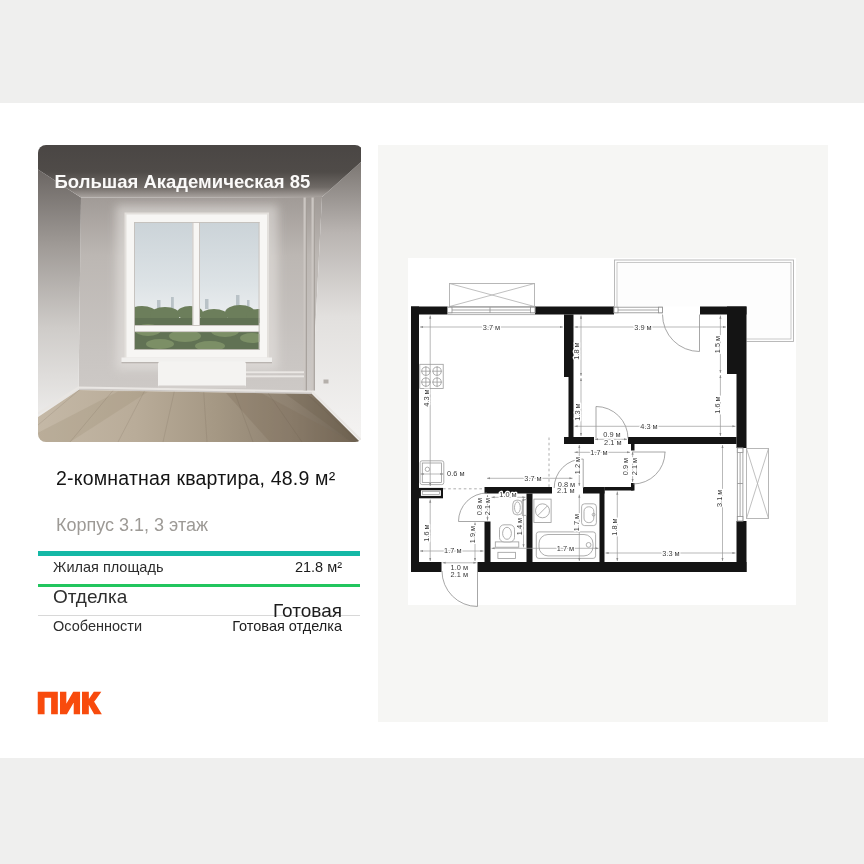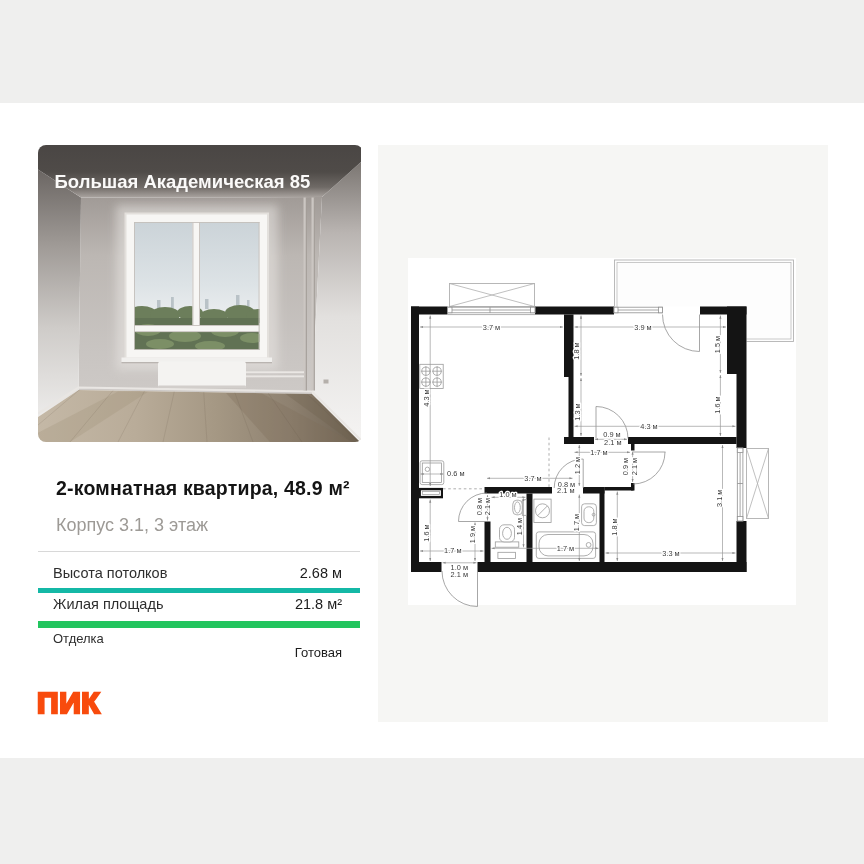--- a/index.html
+++ b/index.html
@@ -154,41 +154,41 @@
 
   <rect x="158" y="361.5" width="88" height="26.5" rx="2.5" fill="#f4f3f1"></rect>
   <rect x="158" y="385.5" width="88" height="2.5" rx="1.2" fill="#d2cecb"></rect>
 
   <rect x="323.5" y="379.5" width="5" height="4" fill="#b5b0ab"></rect>
 
   <text x="54.5" y="187.5" font-size="18.5" font-weight="bold" fill="#fbfaf9" font-family="Liberation Sans, sans-serif">Большая Академическая 85</text>
 </svg>
 </div>
 
-<div class="abs" style="left:56px;top:477px;font-size:19.5px;font-weight:bold;color:#141414;letter-spacing:0.2px;">2-комнатная квартира, 48.9 м²</div>
+<div class="abs" style="left:56px;top:467px;font-size:19.5px;font-weight:normal;color:#141414;letter-spacing:0.2px;">2-комнатная квартира, 48.9 м²</div>
 
 <div class="abs" style="left:56px;top:514.5px;font-size:18px;color:#9d9a96;text-align:center;">Корпус 3.1, 3 этаж</div>
 
 <div class="abs" style="left:38px;top:551px;width:322px;">
 
-  <div style="border-top:1px solid #d8d8d8;height:31px;padding-top:5px;box-sizing:content-box;display:flex;align-items:center;justify-content:space-between;font-size:14.5px;color:#2e2e2e;">
-      <span style="padding-left:15px;">Высота потолков</span>
-      <span style="padding-right:18px;color:#1c1c1c;">2.68 м</span>
-    </div>
 
   <div style="border-top:5px solid #14b8a6;height:21px;padding-bottom:7px;box-sizing:content-box;display:flex;align-items:center;justify-content:space-between;font-size:14.5px;color:#2e2e2e;">
       <span style="padding-left:15px;">Жилая площадь</span>
       <span style="padding-right:18px;color:#1c1c1c;margin-left:44px;">21.8 м²</span>
     </div>
 
-  <div style="border-top:7px solid #22c55e;height:20.5px;padding-bottom:7px;box-sizing:content-box;display:flex;align-items:center;justify-content:space-between;font-size:13px;color:#2e2e2e;text-align:right;">
+  <div style="border-top:3px solid #22c55e;height:20.5px;padding-bottom:7px;box-sizing:content-box;display:flex;align-items:center;justify-content:space-between;font-size:19px;color:#2e2e2e;text-align:right;">
       <span style="padding-left:15px;">Отделка</span>
       <span style="padding-right:18px;color:#1c1c1c;margin-top:28px;">Готовая</span>
     </div>
 
+  <div style="border-top:1px solid #d8d8d8;height:21px;padding-bottom:7px;box-sizing:content-box;display:flex;align-items:center;justify-content:space-between;font-size:14.5px;color:#2e2e2e;">
+      <span style="padding-left:15px;">Особенности</span>
+      <span style="padding-right:18px;color:#1c1c1c;">Готовая отделка</span>
+    </div>
 </div>
 
 <div class="abs" style="left:37px;top:686px;font-size:30px;font-weight:bold;color:#f84b0d;letter-spacing:0.6px;-webkit-text-stroke:2.5px #f84b0d;">ПИК</div>
 
 <div class="abs" style="left:378px;top:145px;width:450px;height:577px;background:#f6f6f4;"></div>
 
 <div class="abs" style="left:408px;top:258px;width:388px;height:347px;background:#ffffff;"></div>
 
 <svg class="abs" style="left:378px;top:145px;" width="450" height="577" viewBox="378 145 450 577">
   <defs>

